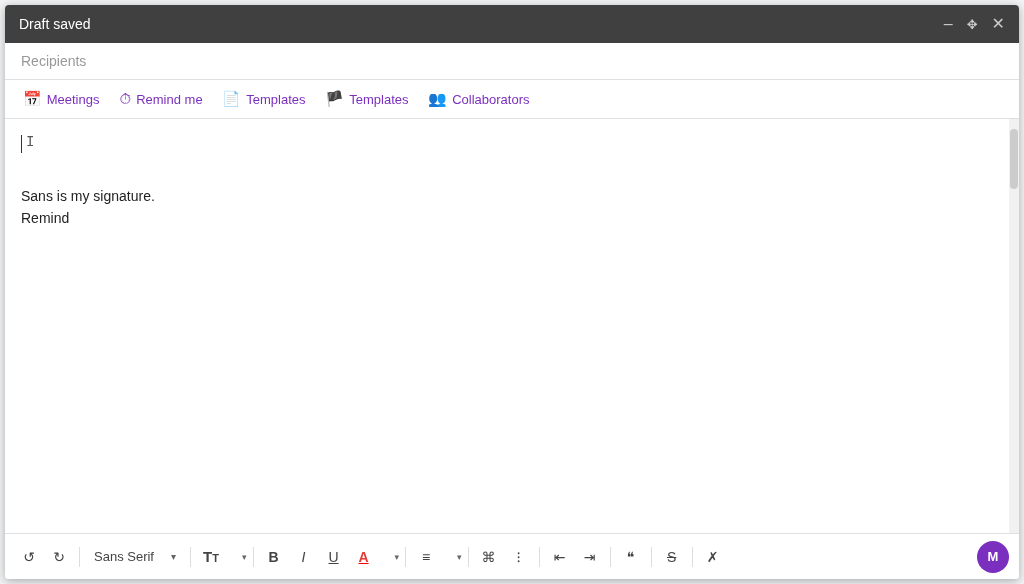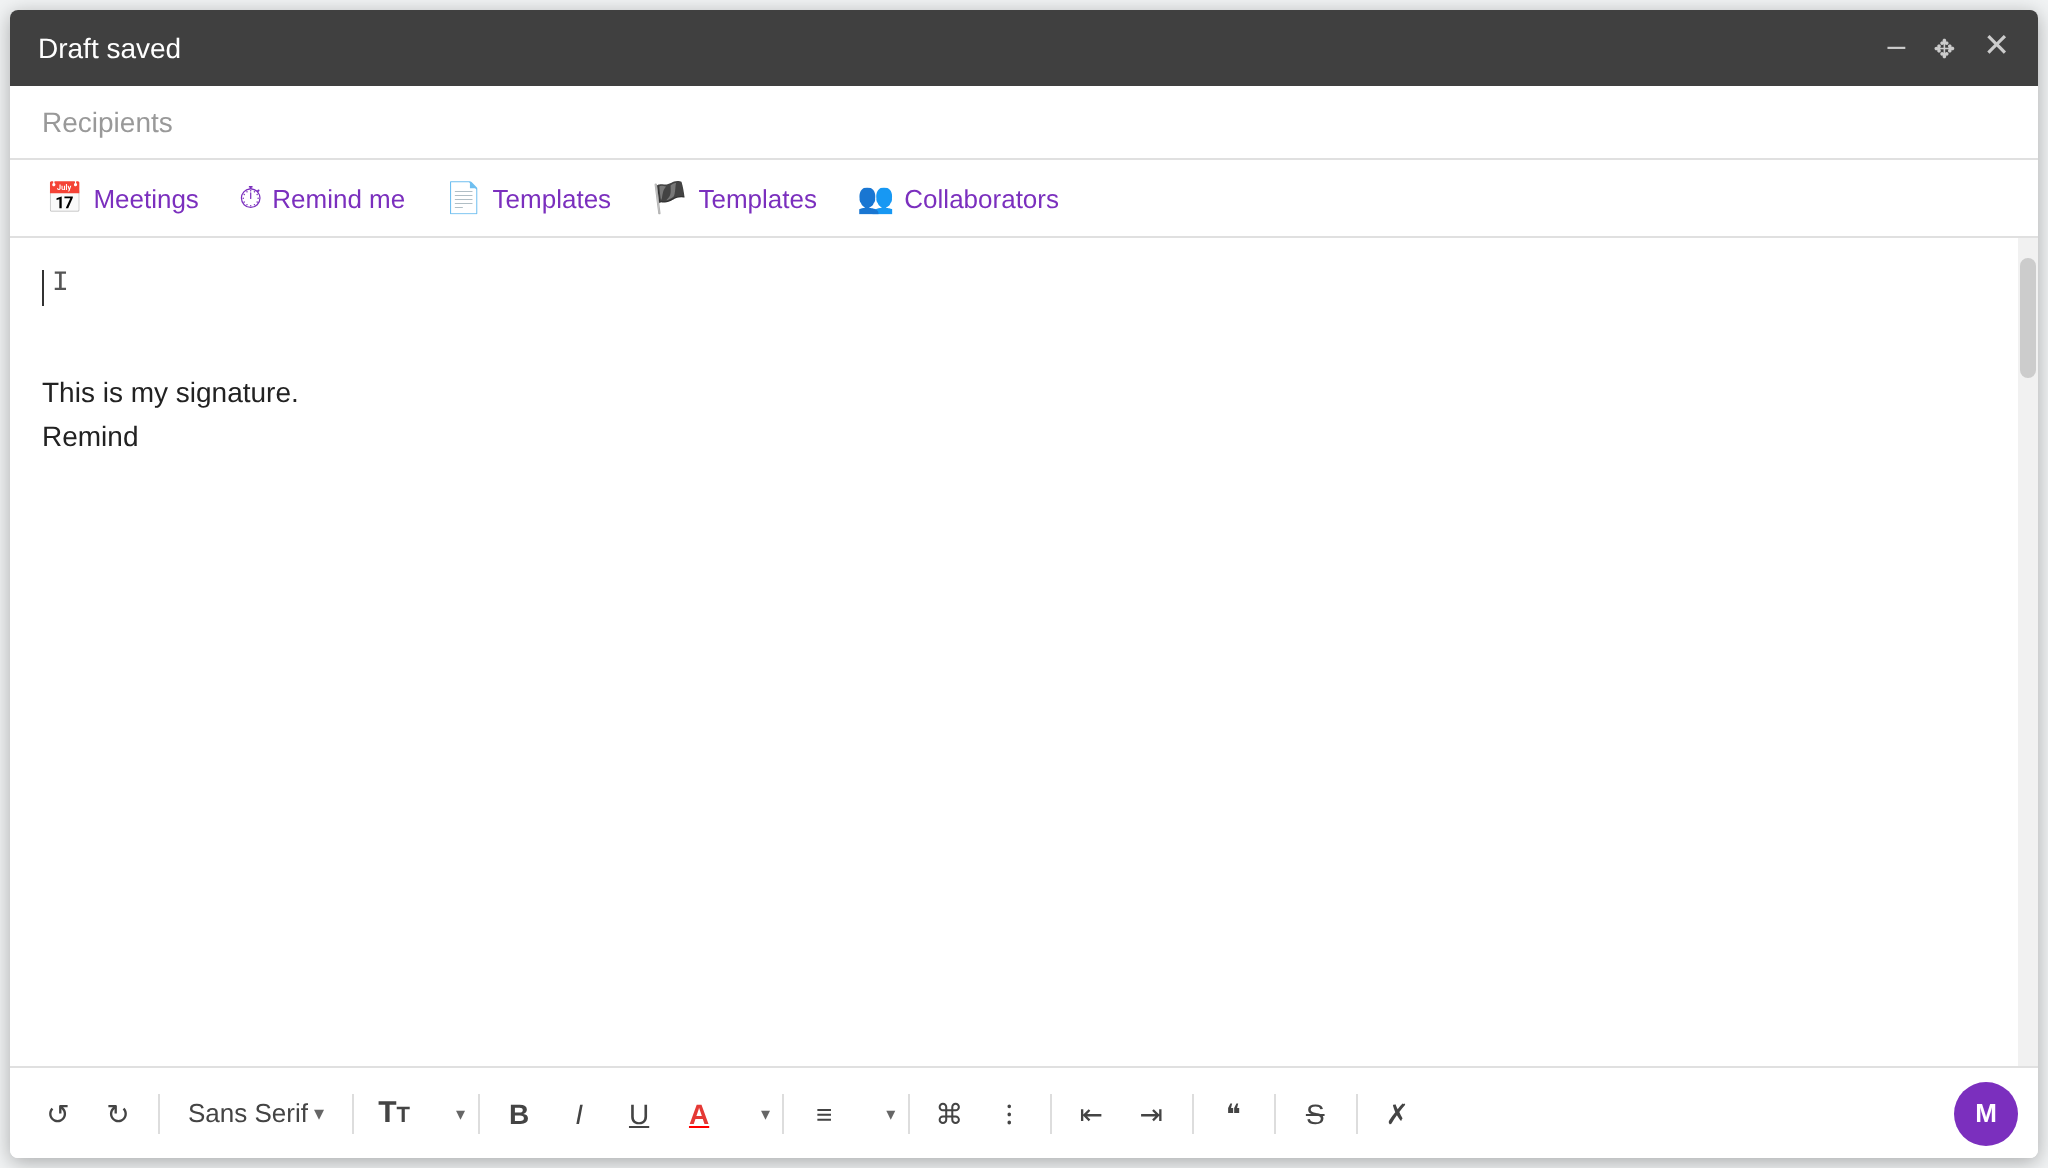--- a/index.html
+++ b/index.html
@@ -165,21 +165,21 @@
     .fmt-btn.underline { text-decoration: underline; }
     .fmt-separator {
       width: 1px;
       height: 20px;
       background: #ddd;
       margin: 0 4px;
     }
     .font-select {
       display: flex;
       align-items: center;
-      gap: 3px;
+      gap: 17px;
       padding: 4px 8px;
       border-radius: 3px;
       cursor: pointer;
       font-size: 13px;
       color: #444;
       border: none;
       background: transparent;
     }
     .font-select .dropdown-arrow {
       font-size: 10px;
@@ -252,21 +252,21 @@
     </button>
   </div>
 
   <div class="body-area">
     <div class="editor-area">
       <div class="cursor-line">
         <span class="cursor-blink"></span>
         <span class="text-cursor">I</span>
       </div>
       <div class="signature-area">
-        <div>This is my signature.</div>
+        <div>Sans is my signature.</div>
         <div>Remind</div>
       </div>
     </div>
     <div class="scrollbar">
       <div class="scrollbar-thumb"></div>
     </div>
   </div>
 
   <div class="bottom-toolbar">
     <button class="fmt-btn" title="Undo">

